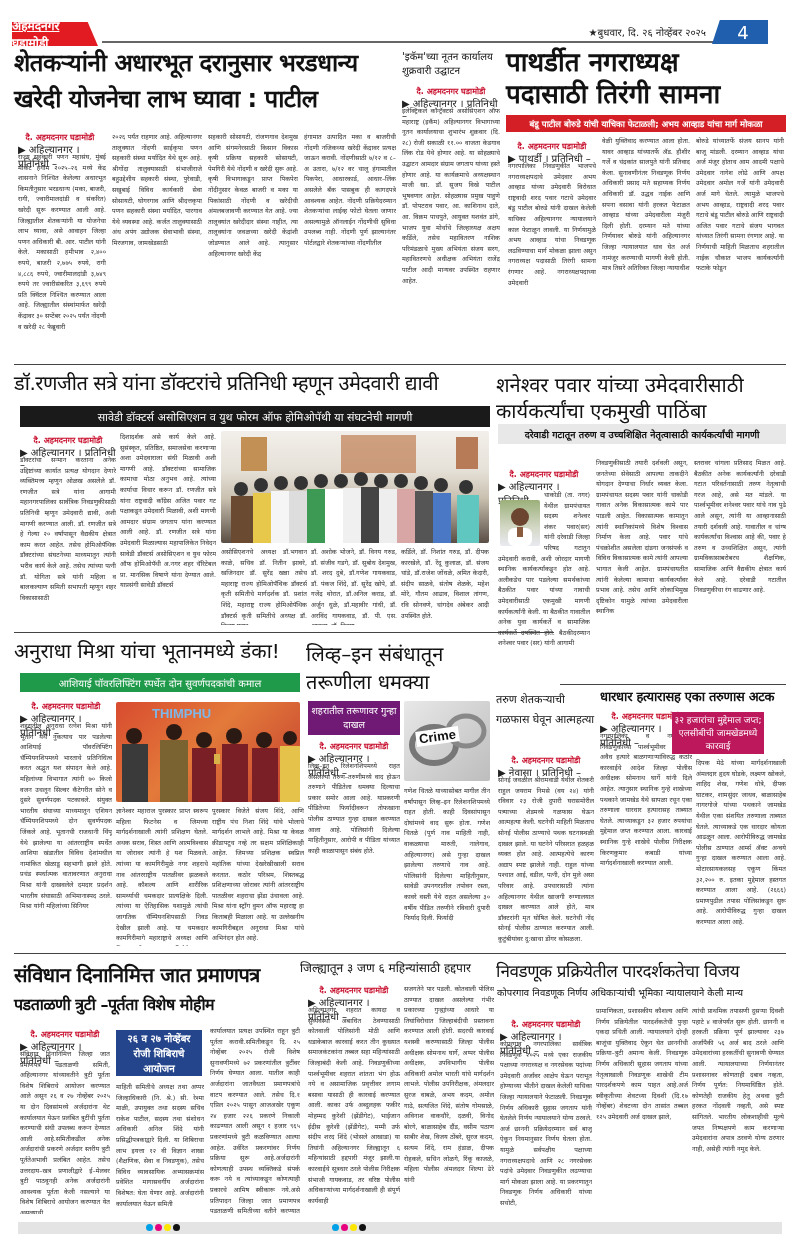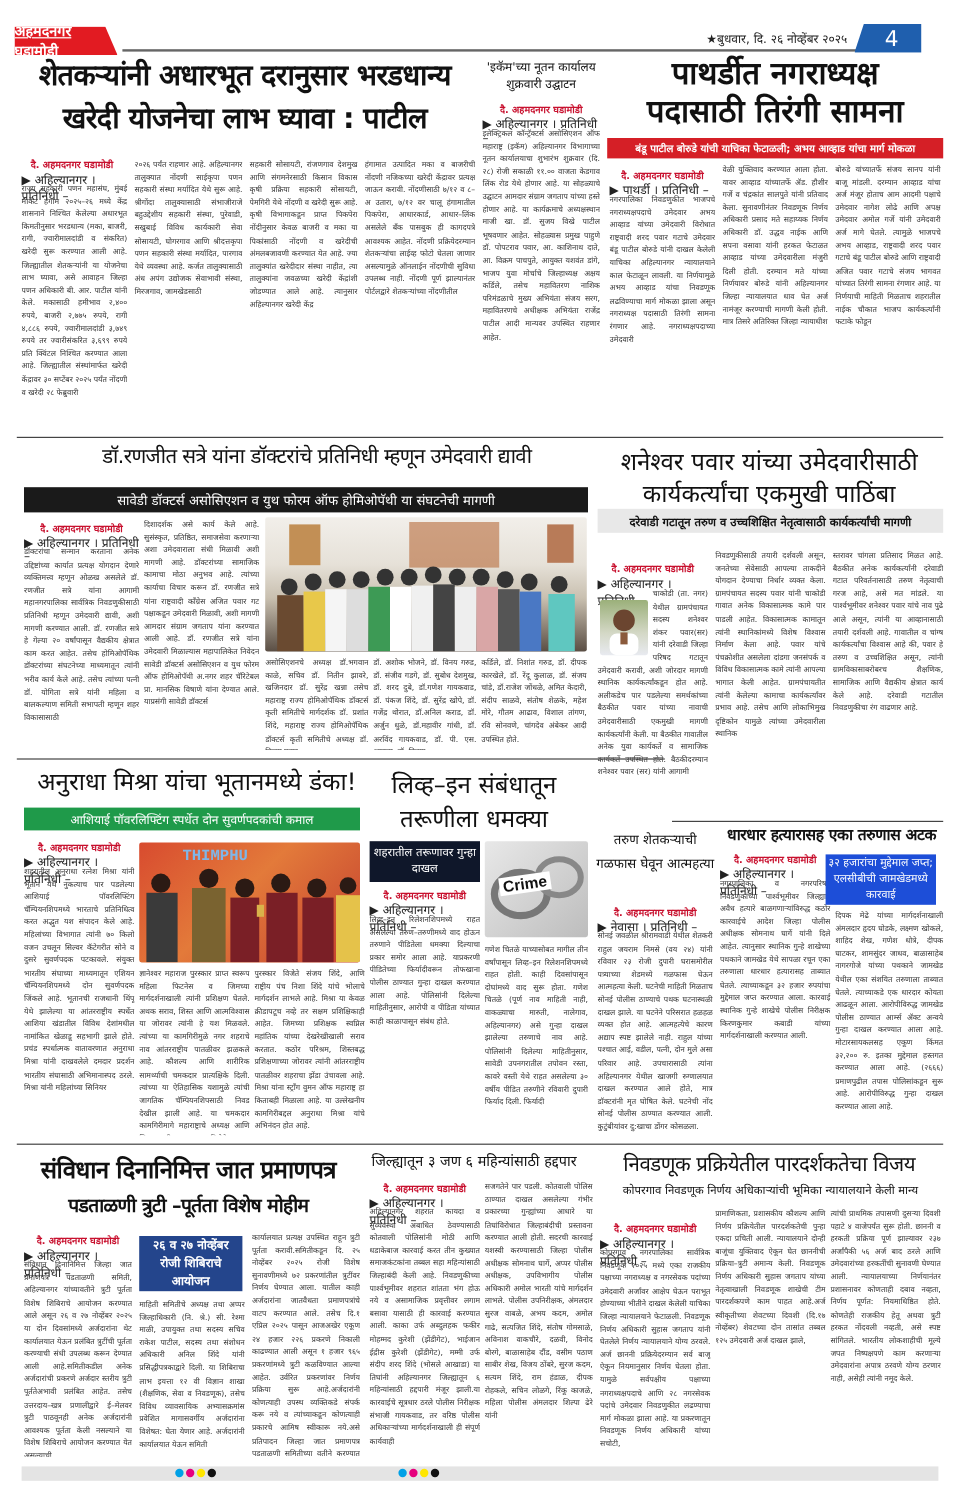--- a/index.html
+++ b/index.html
@@ -2,21 +2,21 @@
 <html><head>
 <meta charset="utf-8">
 <style>
 *{box-sizing:border-box;margin:0;padding:0}
 body{width:800px;height:1248px;background:#fff;font-family:"DejaVu Sans",sans-serif;color:#222;overflow:hidden;position:relative}
 .abs{position:absolute}
 .masthead-tag{left:12px;top:22px;width:86px;height:24px;background:#e21b22;color:#fff;font-size:12px;font-weight:bold;text-decoration:underline;display:flex;align-items:center;justify-content:center;clip-path:polygon(0 0,88% 0,100% 100%,0 100%);padding-right:10px;font-family:"Liberation Sans",sans-serif}
 .masthead-rule{left:102px;top:41px;width:612px;height:2px;background:#666}
 .masthead-date{left:540px;top:25px;width:166px;font-size:10px;text-align:right;color:#222}
 .page-no{left:712px;top:20px;width:56px;height:24px;background:#1f5fae;color:#fff;font-size:18px;display:flex;align-items:center;justify-content:center;clip-path:polygon(14% 0,100% 0,100% 100%,0 100%);padding-left:6px}
-.hl{font-family:"DejaVu Sans",sans-serif;font-weight:bold;color:#111;text-align:center;line-height:1.12}
+.hl{font-family:"DejaVu Sans",sans-serif;font-weight:bold;color:#111;line-height:1.12}
 .byline{color:#c8102e;font-weight:bold;font-size:8px;text-align:center}
 .dateline{font-size:10px;font-weight:normal}
 .col{font-size:6.4px;line-height:10.6px;text-align:justify;color:#333;overflow:hidden}
 .rule{height:1px;background:#444}
 .band{color:#fff;display:flex;align-items:center;justify-content:center;text-align:center;font-weight:bold}
 .photo{overflow:hidden;border-radius:2px}
 .footer{left:18px;top:1222px;width:764px;height:12px;background:#e4e4e4}
 .dots{display:flex;gap:2px;position:absolute;top:2px}
 .dot{width:7px;height:7px;border-radius:50%}
 </style>
@@ -46,21 +46,21 @@
 <div class="abs hl" style="left:506px;top:80px;width:280px;font-size:26px">पदासाठी तिरंगी सामना</div>
 <div class="abs band" style="left:506px;top:115px;width:280px;height:17px;background:#d51f26;font-size:8.5px">बंडू पाटील बोरुडे यांची याचिका फेटाळली; अभय आव्हाड यांचा मार्ग मोकळा</div>
 <div class="abs byline" style="left:508px;top:140px;width:88px">दै. अहमदनगर घडामोडी</div>
 <div class="abs dateline" style="left:508px;top:151px;width:88px">▶ पाथर्डी । प्रतिनिधी –</div>
 <div class="abs col" style="left:508px;top:161px;width:88px;height:192px">नगरपालिका निवडणुकीत भाजपचे नगराध्यक्षपदाचे उमेदवार अभय आव्हाड यांच्या उमेदवारी विरोधात राष्ट्रवादी शरद पवार गटाचे उमेदवार बंडू पाटील बोरुडे यांनी दाखल केलेली याचिका अहिल्यानगर न्यायालयाने काल फेटाळून लावली. या निर्णयामुळे अभय आव्हाड यांचा निवडणूक लढविण्याचा मार्ग मोकळा झाला असून नगराध्यक्ष पदासाठी तिरंगी सामना रंगणार आहे. नगराध्यक्षपदाच्या उमेदवारी</div>
 <div class="abs col" style="left:602px;top:136px;width:88px;height:217px">वेळी युक्तिवाद करण्यात आला होता. यावर आव्हाड यांच्यातर्फे ॲड. हौशीर गर्जे व चंद्रकांत सालपुते यांनी प्रतिवाद केला. सुनावणीनंतर निवडणूक निर्णय अधिकारी प्रसाद मते सहाय्यक निर्णय अधिकारी डॉ. उद्धव नाईक आणि सपना वसावा यांनी हरकत फेटाळत आव्हाड यांच्या उमेदवारीला मंजुरी दिली होती. दरम्यान मते यांच्या निर्णयावर बोरुडे यांनी अहिल्यानगर जिल्हा न्यायालयात धाव घेत अर्ज नामंजूर करण्याची मागणी केली होती. मात्र तिसरे अतिरिक्त जिल्हा न्यायाधीश</div>
 <div class="abs col" style="left:696px;top:136px;width:88px;height:217px">बोरुडे यांच्यातर्फे संजय सानप यांनी बाजू मांडली. दरम्यान आव्हाड यांचा अर्ज मंजूर होताच आम आदमी पक्षाचे उमेदवार नागेश लोढे आणि अपक्ष उमेदवार अमोल गर्जे यांनी उमेदवारी अर्ज मागे घेतले. त्यामुळे भाजपचे अभय आव्हाड, राष्ट्रवादी शरद पवार गटाचे बंडू पाटील बोरुडे आणि राष्ट्रवादी अजित पवार गटाचे संजय भागवत यांच्यात तिरंगी सामना रंगणार आहे. या निर्णयाची माहिती मिळताच शहरातील नाईक चौकात भाजप कार्यकर्त्यांनी फटाके फोडून</div>
 
 <div class="abs rule" style="left:14px;top:364px;width:772px"></div>
 
-<div class="abs hl" style="left:14px;top:372px;width:500px;font-size:17px;font-weight:normal;letter-spacing:-0.5px">डॉ.रणजीत सत्रे यांना डॉक्टरांचे प्रतिनिधी म्हणून उमेदवारी द्यावी</div>
+<div class="abs hl" style="left:14px;top:372px;width:500px;font-size:20px;font-weight:normal;letter-spacing:-0.5px">डॉ.रणजीत सत्रे यांना डॉक्टरांचे प्रतिनिधी म्हणून उमेदवारी द्यावी</div>
 <div class="abs band" style="left:20px;top:406px;width:470px;height:21px;background:#1a1a1a;font-size:11px;font-weight:normal">सावेडी डॉक्टर्स असोसिएशन व युथ फोरम ऑफ होमिओपॅथी या संघटनेची मागणी</div>
 <div class="abs byline" style="left:20px;top:434px;width:96px">दै. अहमदनगर घडामोडी</div>
 <div class="abs dateline" style="left:20px;top:445px;width:96px">▶ अहिल्यानगर । प्रतिनिधी –</div>
 <div class="abs col" style="left:20px;top:455px;width:96px;height:170px">डॉक्टरांचा सन्मान करताना अनेक उद्दिष्टांच्या कार्यात प्रत्यक्ष योगदान देणारे व्यक्तिमत्त्व म्हणून ओळख असलेले डॉ. रणजीत सत्रे यांना आगामी महानगरपालिका सार्वत्रिक निवडणुकीसाठी प्रतिनिधी म्हणून उमेदवारी द्यावी, अशी मागणी करण्यात आली. डॉ. रणजीत सत्रे हे गेल्या २० वर्षांपासून वैद्यकीय क्षेत्रात काम करत आहेत. तसेच होमिओपॅथिक डॉक्टरांच्या संघटनेच्या माध्यमातून त्यांनी भरीव कार्य केले आहे. तसेच त्यांच्या पत्नी डॉ. योगिता सत्रे यांनी महिला व बालकल्याण समिती सभापती म्हणून शहर विकासासाठी</div>
 <div class="abs col" style="left:120px;top:432px;width:96px;height:193px">दिशादर्शक असे कार्य केले आहे. सुसंस्कृत, प्रतिष्ठित, समाजसेवा करणाऱ्या अशा उमेदवाराला संधी मिळावी अशी मागणी आहे. डॉक्टरांच्या सामाजिक कामाचा मोठा अनुभव आहे. त्यांच्या कार्याचा विचार करून डॉ. रणजीत सत्रे यांना राष्ट्रवादी काँग्रेस अजित पवार गट पक्षाकडून उमेदवारी मिळावी, अशी मागणी आमदार संग्राम जगताप यांना करण्यात आली आहे. डॉ. रणजीत सत्रे यांना उमेदवारी मिळाल्यास महापालिकेत निवेदन सावेडी डॉक्टर्स असोसिएशन व युथ फोरम ऑफ होमिओपॅथी अ.नगर शहर चॅरिटेबल प्रा. मानसिक विषाणे यांना देण्यात आले. याप्रसंगी सावेडी डॉक्टर्स</div>
 <div class="abs photo" style="left:221px;top:431px;width:268px;height:112px;background:linear-gradient(180deg,#f2efea 0%,#e6e1d8 35%,#c9c0b0 60%,#5a4e44 100%)">
   <svg width="268" height="112" viewBox="0 0 268 112">
     <rect x="120" y="4" width="75" height="38" fill="#b86a3a" opacity="0.6"></rect>
     <rect x="20" y="6" width="26" height="34" fill="#c28f55"></rect>
     <rect x="235" y="6" width="22" height="32" fill="#b87b58"></rect>
@@ -116,21 +116,21 @@
 
 <div class="abs rule" style="left:14px;top:632px;width:540px"></div>
 <div class="abs rule" style="left:560px;top:684px;width:226px"></div>
 
 <div class="abs hl" style="left:14px;top:640px;width:300px;font-size:20px;font-weight:normal">अनुराधा मिश्रा यांचा भूतानमध्ये डंका!</div>
 <div class="abs band" style="left:20px;top:673px;width:280px;height:19px;background:#1f9a4a;font-size:10px;font-weight:normal">आशियाई पॉवरलिफ्टिंग स्पर्धेत दोन सुवर्णपदकांची कमाल</div>
 <div class="abs byline" style="left:20px;top:700px;width:92px">दै. अहमदनगर घडामोडी</div>
 <div class="abs dateline" style="left:20px;top:711px;width:92px">▶ अहिल्यानगर । प्रतिनिधी –</div>
 <div class="abs col" style="left:20px;top:721px;width:92px;height:224px">शहरातील अनुराधा रत्नेश मिश्रा यांनी भूतान येथे नुकत्याच पार पडलेल्या आशियाई पॉवरलिफ्टिंग चॅम्पियनशिपमध्ये भारताचे प्रतिनिधित्व करत अद्भुत यश संपादन केले आहे. महिलांच्या विभागात त्यांनी ७० किलो वजन उचलून सिल्वर कॅटेगरीत सोने व दुसरे सुवर्णपदक पटकावले. संयुक्त भारतीय संघाच्या माध्यमातून एशियन चॅम्पियनशिपमध्ये दोन सुवर्णपदक जिंकले आहे. भूतानची राजधानी थिंपू येथे झालेल्या या आंतरराष्ट्रीय स्पर्धेत आशिया खंडातील विविध देशांमधील नामांकित खेळाडू सहभागी झाले होते. प्रचंड स्पर्धात्मक वातावरणात अनुराधा मिश्रा यांनी दाखवलेले दमदार प्रदर्शन भारतीय संघासाठी अभिमानास्पद ठरले. मिश्रा यांनी महिलांच्या सिनियर</div>
 <div class="abs photo" style="left:116px;top:702px;width:184px;height:100px;background:linear-gradient(135deg,#d84b2f 0%,#e37a3a 45%,#c23d2f 100%)">
-  <div style="position:absolute;left:36px;top:4px;color:#7fb6e8;font-weight:bold;font-size:13px;font-family:Liberation Mono, monospace">THIMPHU</div>
+  <div style="position:absolute;left:36px;top:4px;color:#7fb6e8;font-weight:bold;font-size:13px;font-family:Liberation Sans, sans-serif">THIMPHU</div>
   <svg width="184" height="100" viewBox="0 0 184 100" style="position:absolute;left:0;top:0">
     <g fill="#2b1a14">
         <circle cx="18" cy="34" r="8"></circle>
         <circle cx="58" cy="30" r="8"></circle>
         <circle cx="88" cy="38" r="8"></circle>
         <circle cx="118" cy="34" r="8"></circle>
         <circle cx="148" cy="38" r="8"></circle>
         <circle cx="174" cy="36" r="7"></circle>
       </g>
     <rect x="6" y="42" width="26" height="58" fill="#3a3a3a"></rect>
@@ -139,21 +139,21 @@
       <rect x="106" y="42" width="26" height="58" fill="#7a1f26"></rect>
       <rect x="136" y="46" width="26" height="54" fill="#7a1f26"></rect>
       <rect x="164" y="44" width="20" height="56" fill="#e5c24a"></rect>
     <rect x="98" y="52" width="6" height="10" fill="#d9b24a"></rect>
   </svg>
 </div>
 <div class="abs col" style="left:116px;top:806px;width:92px;height:140px">ज्ञानेश्वर महाराज पुरस्कार प्राप्त स्वरूप महिला फिटनेस व जिमच्या मार्गदर्शनाखाली त्यांनी प्रशिक्षण घेतले. अथक सराव, शिस्त आणि आत्मविश्वास या जोरावर त्यांनी हे यश मिळवले. त्यांच्या या कामगिरीमुळे नगर शहराचे नाव आंतरराष्ट्रीय पातळीवर झळकले आहे. कौशल्य आणि शारीरिक सामर्थ्याची चमकदार प्रात्यक्षिके दिली. त्यांच्या या ऐतिहासिक यशामुळे त्यांची जागतिक चॅम्पियनशिपसाठी निवड देखील झाली आहे. या चमकदार कामगिरीमागे महाराष्ट्राचे अध्यक्ष आणि शिवछत्रपती पुरस्कार विजेते तुषार दाखन, सचिव तथा शिवछत्रपती</div>
 <div class="abs col" style="left:212px;top:806px;width:92px;height:140px">पुरस्कार विजेते संजय शिंदे, आणि राष्ट्रीय पंच निशा शिंदे यांचे भोलाचे मार्गदर्शन लाभले आहे. मिश्रा या केवळ क्रीडापटूच नव्हे तर सक्षम प्रशिक्षिकाही आहेत. जिमच्या प्रशिक्षक स्वप्निल महांतिक यांच्या देखरेखीखाली सराव करतात. कठोर परिश्रम, शिस्तबद्ध प्रशिक्षणाच्या जोरावर त्यांनी आंतरराष्ट्रीय पातळीवर शहराचा झेंडा उंचावला आहे. मिश्रा यांना स्ट्राँग वुमन ऑफ महाराष्ट्र हा किताबही मिळाला आहे. या उल्लेखनीय कामगिरीबद्दल अनुराधा मिश्रा यांचे अभिनंदन होत आहे.</div>
 
 <div class="abs hl" style="left:306px;top:640px;width:178px;font-size:20px;font-weight:normal;line-height:28px">लिव्ह–इन संबंधातून तरूणीला धमक्या</div>
-<div class="abs band" style="left:308px;top:701px;width:92px;height:34px;background:#0f172a;font-size:9.5px;font-weight:normal;line-height:14px;padding:2px">शहरातील तरूणावर गुन्हा दाखल</div>
+<div class="abs band" style="left:308px;top:701px;width:92px;height:34px;background:#701a75;font-size:9.5px;font-weight:normal;line-height:14px;padding:2px">शहरातील तरूणावर गुन्हा दाखल</div>
 <div class="abs photo" style="left:404px;top:701px;width:86px;height:80px;background:linear-gradient(135deg,#e8e8e8,#bdbdbd)">
   <svg width="86" height="80" viewBox="0 0 86 80">
       <ellipse cx="30" cy="44" rx="22" ry="18" fill="none" stroke="#777" stroke-width="6"></ellipse>
       <ellipse cx="62" cy="30" rx="18" ry="15" fill="none" stroke="#888" stroke-width="5"></ellipse>
     </svg>
   <div style="position:absolute;left:12px;top:28px;background:#fff;color:#111;font-weight:bold;font-size:13px;padding:0 3px;transform:rotate(-8deg);font-family:'Liberation Sans',sans-serif">Crime</div>
 </div>
 <div class="abs byline" style="left:308px;top:740px;width:92px">दै. अहमदनगर घडामोडी</div>
 <div class="abs dateline" style="left:308px;top:751px;width:92px">▶ अहिल्यानगर । प्रतिनिधी –</div>
 <div class="abs col" style="left:308px;top:761px;width:92px;height:184px">लिव्ह–इन रिलेशनशिपमध्ये राहत असलेल्या तरुण–तरुणीमध्ये वाद होऊन तरुणाने पीडितेला धमक्या दिल्याचा प्रकार समोर आला आहे. याप्रकरणी पीडितेच्या फिर्यादीवरून तोफखाना पोलीस ठाण्यात गुन्हा दाखल करण्यात आला आहे. पोलिसांनी दिलेल्या माहितीनुसार, आरोपी व पीडिता यांच्यात काही काळापासून संबंध होते.</div>
@@ -161,21 +161,21 @@
 
 <div class="abs hl" style="left:496px;top:690px;width:100px;font-size:11px;font-weight:normal;line-height:20px">तरुण शेतकऱ्याची गळफास घेवून आत्महत्या</div>
 <div class="abs byline" style="left:498px;top:754px;width:96px">दै. अहमदनगर घडामोडी</div>
 <div class="abs dateline" style="left:498px;top:765px;width:96px">▶ नेवासा । प्रतिनिधी –</div>
 <div class="abs col" style="left:498px;top:775px;width:96px;height:170px">सोनई जवळील श्रीरामवाडी येथील शेतकरी राहुल जयराम निमसे (वय २४) यांनी रविवार २३ रोजी दुपारी घरासमोरील पत्र्याच्या शेडमध्ये गळफास घेऊन आत्महत्या केली. घटनेची माहिती मिळताच सोनई पोलीस ठाण्याचे पथक घटनास्थळी दाखल झाले. या घटनेने परिसरात हळहळ व्यक्त होत आहे. आत्महत्येचे कारण अद्याप स्पष्ट झालेले नाही. राहुल यांच्या पश्चात आई, वडील, पत्नी, दोन मुले असा परिवार आहे. उपचारासाठी त्यांना अहिल्यानगर येथील खाजगी रुग्णालयात दाखल करण्यात आले होते, मात्र डॉक्टरांनी मृत घोषित केले. घटनेची नोंद सोनई पोलीस ठाण्यात करण्यात आली. कुटुंबीयांवर दु:खाचा डोंगर कोसळला.</div>
 
 <div class="abs hl" style="left:600px;top:690px;width:186px;font-size:13px;letter-spacing:-0.3px">धारधार हत्यारासह एका तरुणास अटक</div>
 <div class="abs byline" style="left:600px;top:710px;width:92px">दै. अहमदनगर घडामोडी</div>
 <div class="abs dateline" style="left:600px;top:721px;width:92px">▶ अहिल्यानगर । प्रतिनिधी –</div>
 <div class="abs col" style="left:600px;top:731px;width:92px;height:214px">नगरपालिका व नगरपरिषद निवडणुकांच्या पार्श्वभूमीवर जिल्ह्यात अवैध हत्यारे बाळगणाऱ्यांविरुद्ध कठोर कारवाईचे आदेश जिल्हा पोलीस अधीक्षक सोमनाथ घार्गे यांनी दिले आहेत. त्यानुसार स्थानिक गुन्हे शाखेच्या पथकाने जामखेड येथे सापळा रचून एका तरुणाला धारधार हत्यारासह ताब्यात घेतले. त्याच्याकडून ३२ हजार रुपयांचा मुद्देमाल जप्त करण्यात आला. कारवाई स्थानिक गुन्हे शाखेचे पोलीस निरीक्षक किरणकुमार कबाडी यांच्या मार्गदर्शनाखाली करण्यात आली.</div>
-<div class="abs band" style="left:688px;top:712px;width:92px;height:42px;background:#1d4ed8;font-size:9px;font-weight:normal;line-height:13px;padding:2px">३२ हजारांचा मुद्देमाल जप्त; एलसीबीची जामखेडमध्ये कारवाई</div>
+<div class="abs band" style="left:672px;top:712px;width:92px;height:42px;background:#be185d;font-size:9px;font-weight:normal;line-height:13px;padding:2px">३२ हजारांचा मुद्देमाल जप्त; एलसीबीची जामखेडमध्ये कारवाई</div>
 <div class="abs col" style="left:696px;top:758px;width:90px;height:187px">दिपक मेढे यांच्या मार्गदर्शनाखाली अंमलदार हृदय घोडके, लक्ष्मण खोकले, शाहिद शेख, गणेश धोत्रे, दीपक घाटकर, शामसुंदर जाधव, बाळासाहेब नागरगोजे यांच्या पथकाने जामखेड येथील एका संशयित तरुणाला ताब्यात घेतले. त्याच्याकडे एक धारदार कोयता आढळून आला. आरोपीविरुद्ध जामखेड पोलीस ठाण्यात आर्म्स ॲक्ट अन्वये गुन्हा दाखल करण्यात आला आहे. मोटारसायकलसह एकूण किंमत ३२,२०० रु. इतका मुद्देमाल हस्तगत करण्यात आला आहे. (२६६६) प्रमाणपुढील तपास पोलिसांकडून सुरू आहे. आरोपीविरुद्ध गुन्हा दाखल करण्यात आला आहे.</div>
 
 <div class="abs rule" style="left:14px;top:953px;width:772px"></div>
 
 <div class="abs hl" style="left:14px;top:962px;width:286px;font-size:20px;letter-spacing:-0.5px;line-height:26px">संविधान दिनानिमित्त जात प्रमाणपत्र</div>
 <div class="abs hl" style="left:14px;top:992px;width:286px;font-size:16px;letter-spacing:-0.5px;line-height:26px">पडताळणी त्रुटी –पूर्तता विशेष मोहीम</div>
 <div class="abs byline" style="left:20px;top:1028px;width:90px">दै. अहमदनगर घडामोडी</div>
 <div class="abs dateline" style="left:20px;top:1039px;width:90px">▶ अहिल्यानगर । प्रतिनिधी –</div>
 <div class="abs col" style="left:20px;top:1049px;width:90px;height:165px">संविधान दिनानिमित्त जिल्हा जात प्रमाणपत्र पडताळणी समिती, अहिल्यानगर यांच्यावतीने त्रुटी पूर्तता विशेष शिबिराचे आयोजन करण्यात आले असून २६ व २७ नोव्हेंबर २०२५ या दोन दिवसांमध्ये अर्जदारांना थेट कार्यालयात येऊन प्रलंबित त्रुटींची पूर्तता करण्याची संधी उपलब्ध करून देण्यात आली आहे.समितीकडील अनेक अर्जदारांची प्रकरणे अर्जदार स्तरीय त्रुटी पूर्ततेअभावी प्रलंबित आहेत. तसेच उत्तरदाय–खत्र प्रणालीद्वारे ई–मेलवर त्रुटी पाठवूनही अनेक अर्जदारांनी आवश्यक पूर्तता केली नसल्याने या विशेष शिबिराचे आयोजन करण्यात येत असल्याची</div>
 <div class="abs band" style="left:116px;top:1030px;width:86px;height:46px;background:#24458c;font-size:10px;line-height:15px;padding:2px">२६ व २७ नोव्हेंबर रोजी शिबिराचे आयोजन</div>

